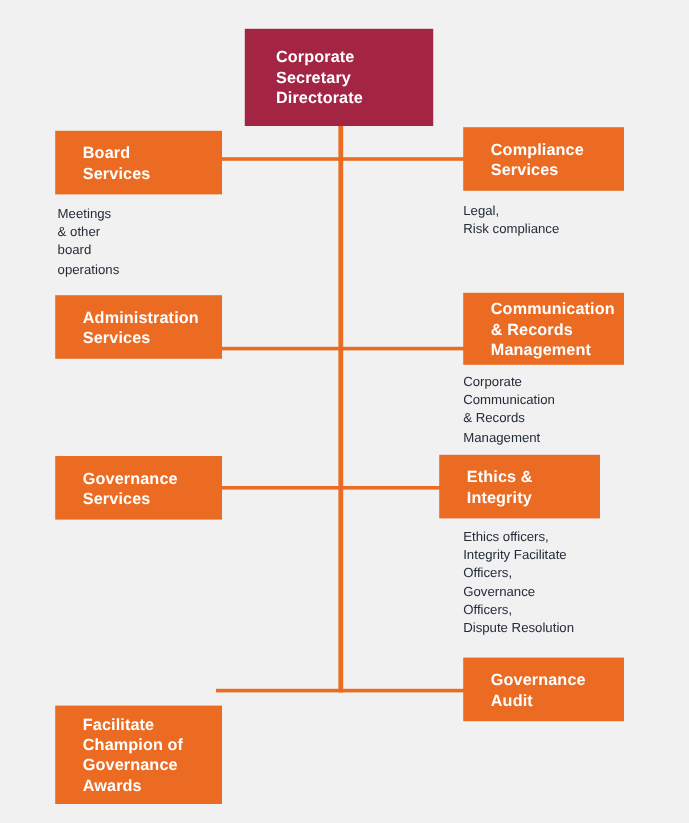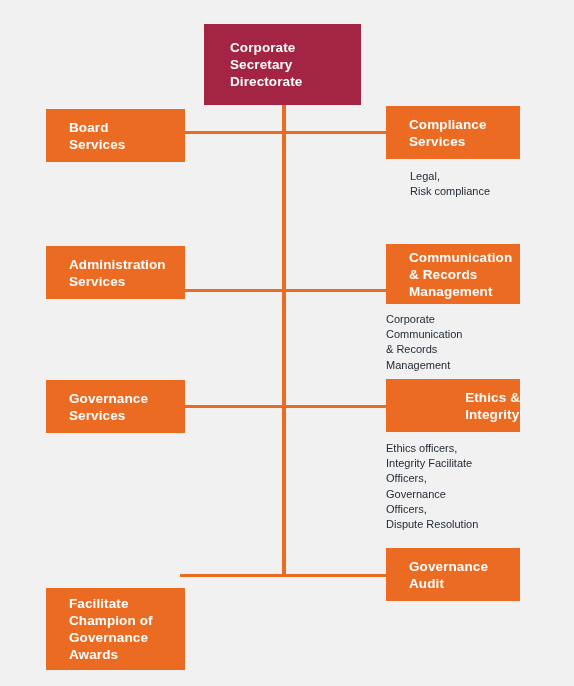--- a/index.html
+++ b/index.html
@@ -79,26 +79,30 @@
   <div class="node root" style="left:204px; top:24px; width:157px; height:81px;">
     <span class="node-label">Corporate
 Secretary
 Directorate</span>
   </div>
 
   <div class="node branch" style="left:46px; top:109px; width:139px; height:53px;">
     <span class="node-label">Board
 Services</span>
   </div>
+  <div class="caption" style="left:48px; top:172px; width:130px;">Meetings
+&amp; other
+board
+operations</div>
 
   <div class="node branch" style="left:386px; top:106px; width:134px; height:53px;">
     <span class="node-label">Compliance
 Services</span>
   </div>
-  <div class="caption" style="left:386px; top:169px; width:150px;margin-left:24px;">Legal,
+  <div class="caption" style="left:386px; top:169px; width:150px;">Legal,
 Risk compliance</div>
 
   <div class="node branch" style="left:46px; top:246px; width:139px; height:53px;align-items:center;">
     <span class="node-label">Administration
 Services</span>
   </div>
 
   <div class="node branch" style="left:386px; top:244px; width:134px; height:60px;">
     <span class="node-label">Communication
 &amp; Records
@@ -107,21 +111,21 @@
   <div class="caption" style="left:386px; top:312px; width:150px;">Corporate
 Communication
 &amp; Records
 Management</div>
 
   <div class="node branch" style="left:46px; top:380px; width:139px; height:53px;">
     <span class="node-label">Governance
 Services</span>
   </div>
 
-  <div class="node branch" style="left:386px; top:379px; width:134px; height:53px;justify-content:flex-end;">
+  <div class="node branch" style="left:366px; top:379px; width:134px; height:53px;">
     <span class="node-label">Ethics &amp;
 Integrity</span>
   </div>
   <div class="caption" style="left:386px; top:441px; width:160px;">Ethics officers,
 Integrity Facilitate
 Officers,
 Governance
 Officers,
 Dispute Resolution</div>
 

